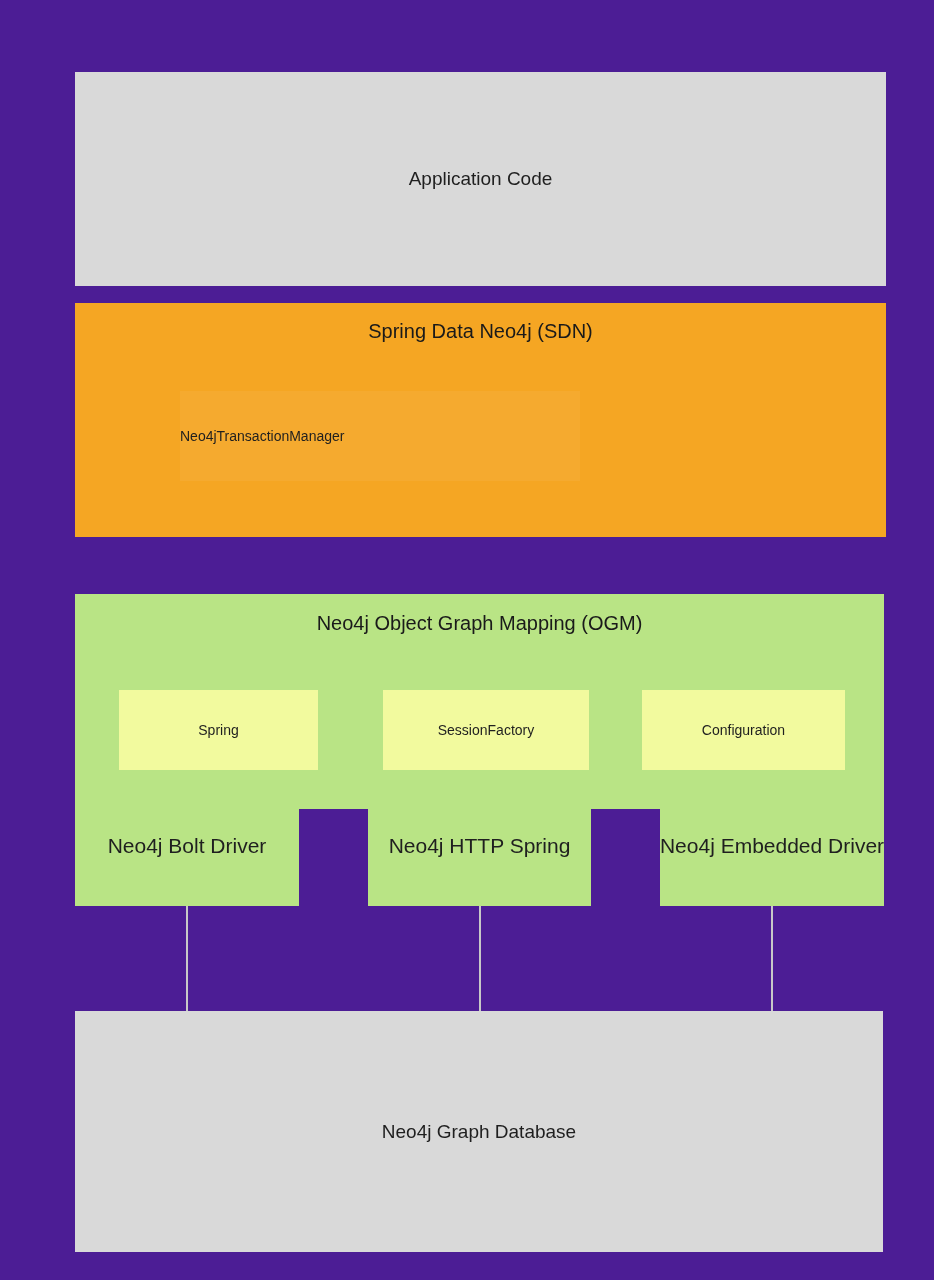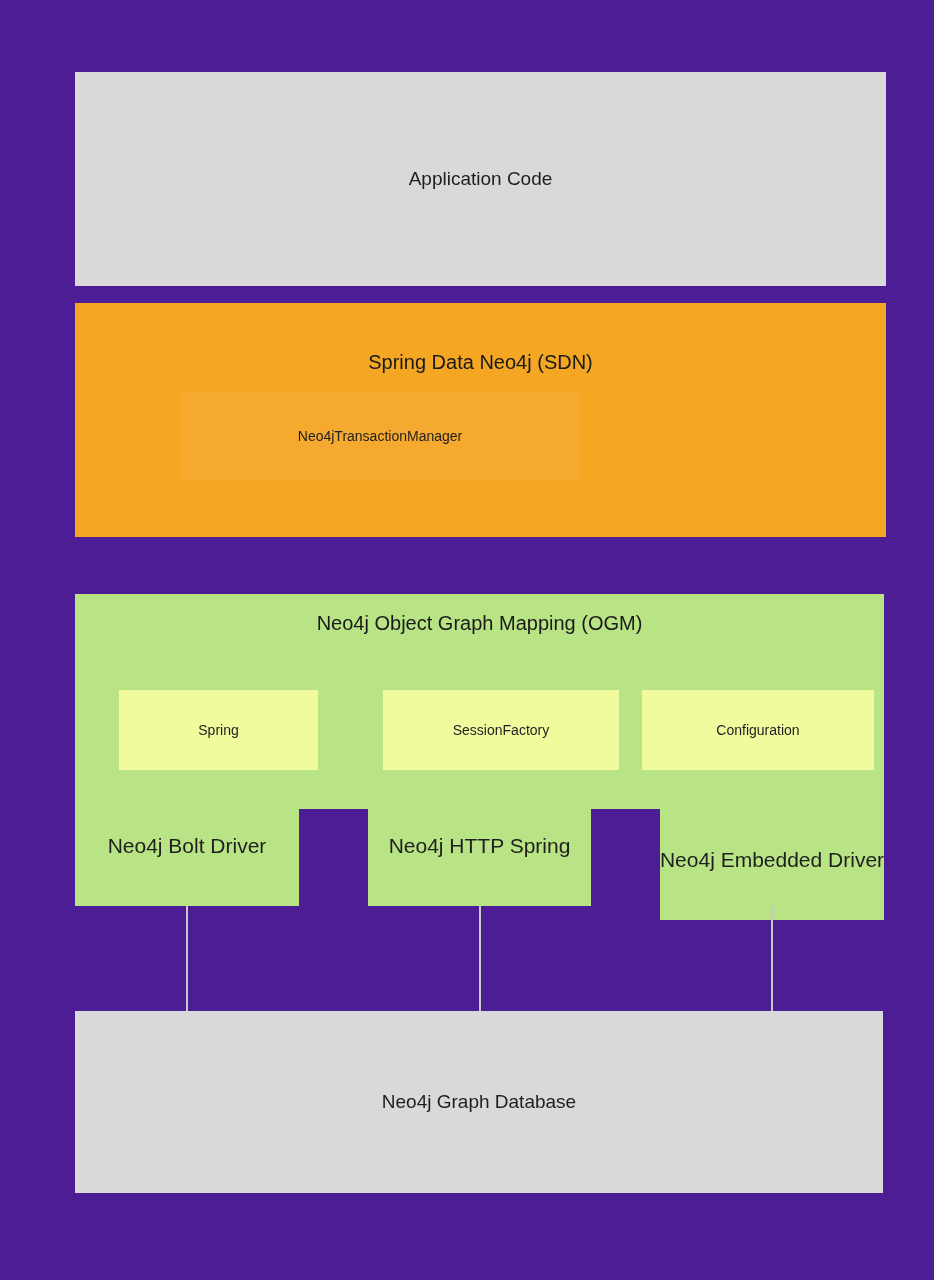--- a/index.html
+++ b/index.html
@@ -61,28 +61,27 @@
   }
   .layer-sdn .layer-title {
     position: absolute;
     left: 0;
     top: 17px;
     width: 811px;
     text-align: center;
     font-size: 20px;
     color: #1a1a1a;
     white-space: nowrap;
-    margin-top: 31px;
   }
   .sdn-sub {
     position: absolute;
     box-sizing: border-box;
     display: flex;
     align-items: center;
-    justify-content: center;
+    justify-content: flex-start;
     background: rgba(255,255,255,0.055);
     font-size: 14px;
     color: #1f1f1f;
     white-space: nowrap;
     text-align: center;
   }
   .sdn-sub-txman {
     left: 105px;
     top: 88px;
     width: 400px;
@@ -123,60 +122,60 @@
     justify-content: center;
     background: #f2fa9e;
     font-size: 14px;
     color: #1f1f1f;
     white-space: nowrap;
     text-align: center;
     top: 96px;
     height: 80px;
   }
   .ogm-sub-session       { left: 44px;  width: 199px; }
-  .ogm-sub-sessionfactory{ left: 308px; width: 236px; }
-  .ogm-sub-configuration { left: 567px; width: 232px; }
+  .ogm-sub-sessionfactory{ left: 308px; width: 206px; }
+  .ogm-sub-configuration { left: 567px; width: 203px; }
 
   
   .driver {
     position: absolute;
     box-sizing: border-box;
     display: flex;
     align-items: center;
     justify-content: center;
     background: #b9e485;
     font-size: 21px;
     color: #1f1f1f;
     white-space: nowrap;
     text-align: center;
     top: 785px;
     height: 121px;
   }
   .driver-bolt     { left: 75px;  width: 224px; }
   .driver-http     { left: 368px; width: 223px; }
-  .driver-embedded { left: 660px; width: 224px; margin-top: 14px; }
+  .driver-embedded { left: 660px; width: 224px; }
 
   
   .connector {
     position: absolute;
     width: 2px;
     background: #c8c8c8;
     top: 906px;
     height: 105px;
   }
   .connector-bolt     { left: 186px; }
   .connector-http     { left: 479px; }
   .connector-embedded { left: 771px; }
 
   
   .layer-db {
     left: 75px;
     top: 1011px;
     width: 808px;
-    height: 182px;
+    height: 241px;
     background: #d9d9d9;
     font-size: 19px;
     color: #1f1f1f;
   }
 </style>
 </head>
 <body>
 
 <div id="canvas">
 

